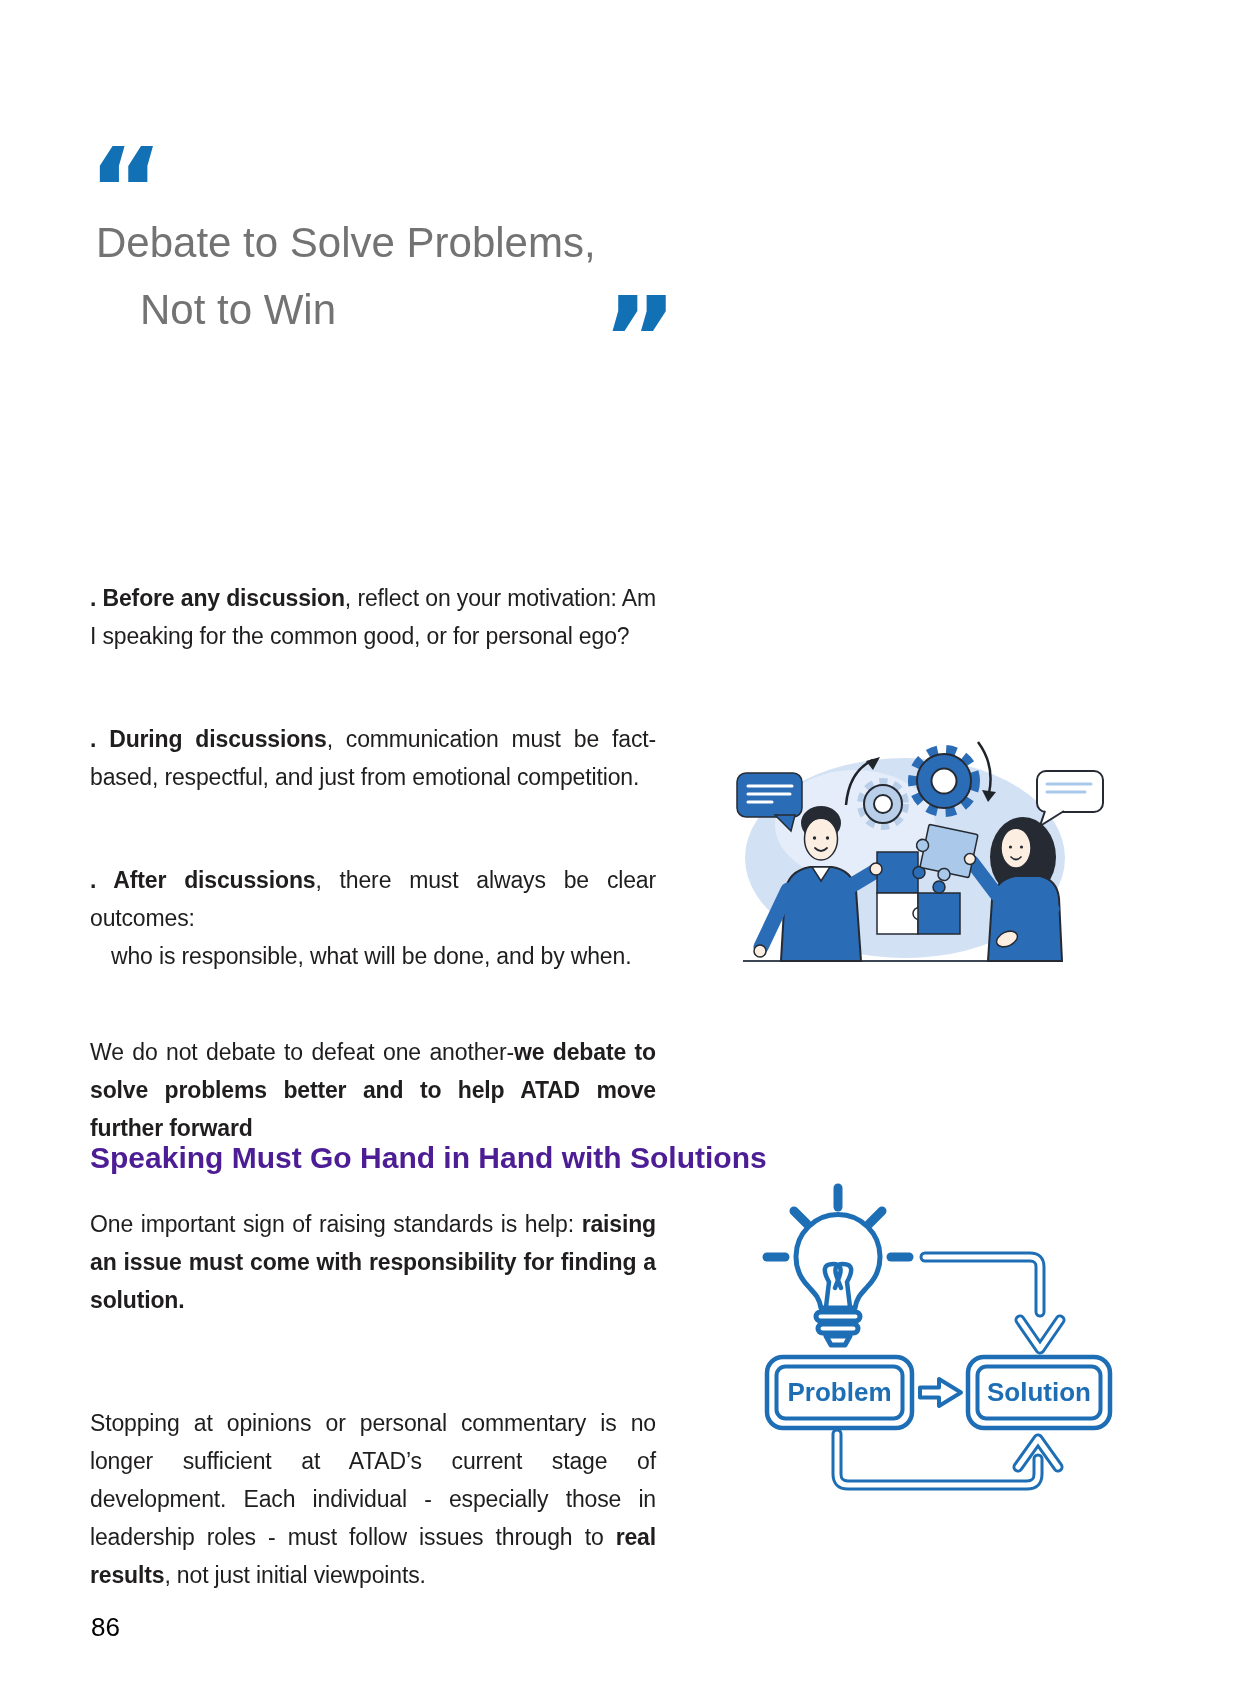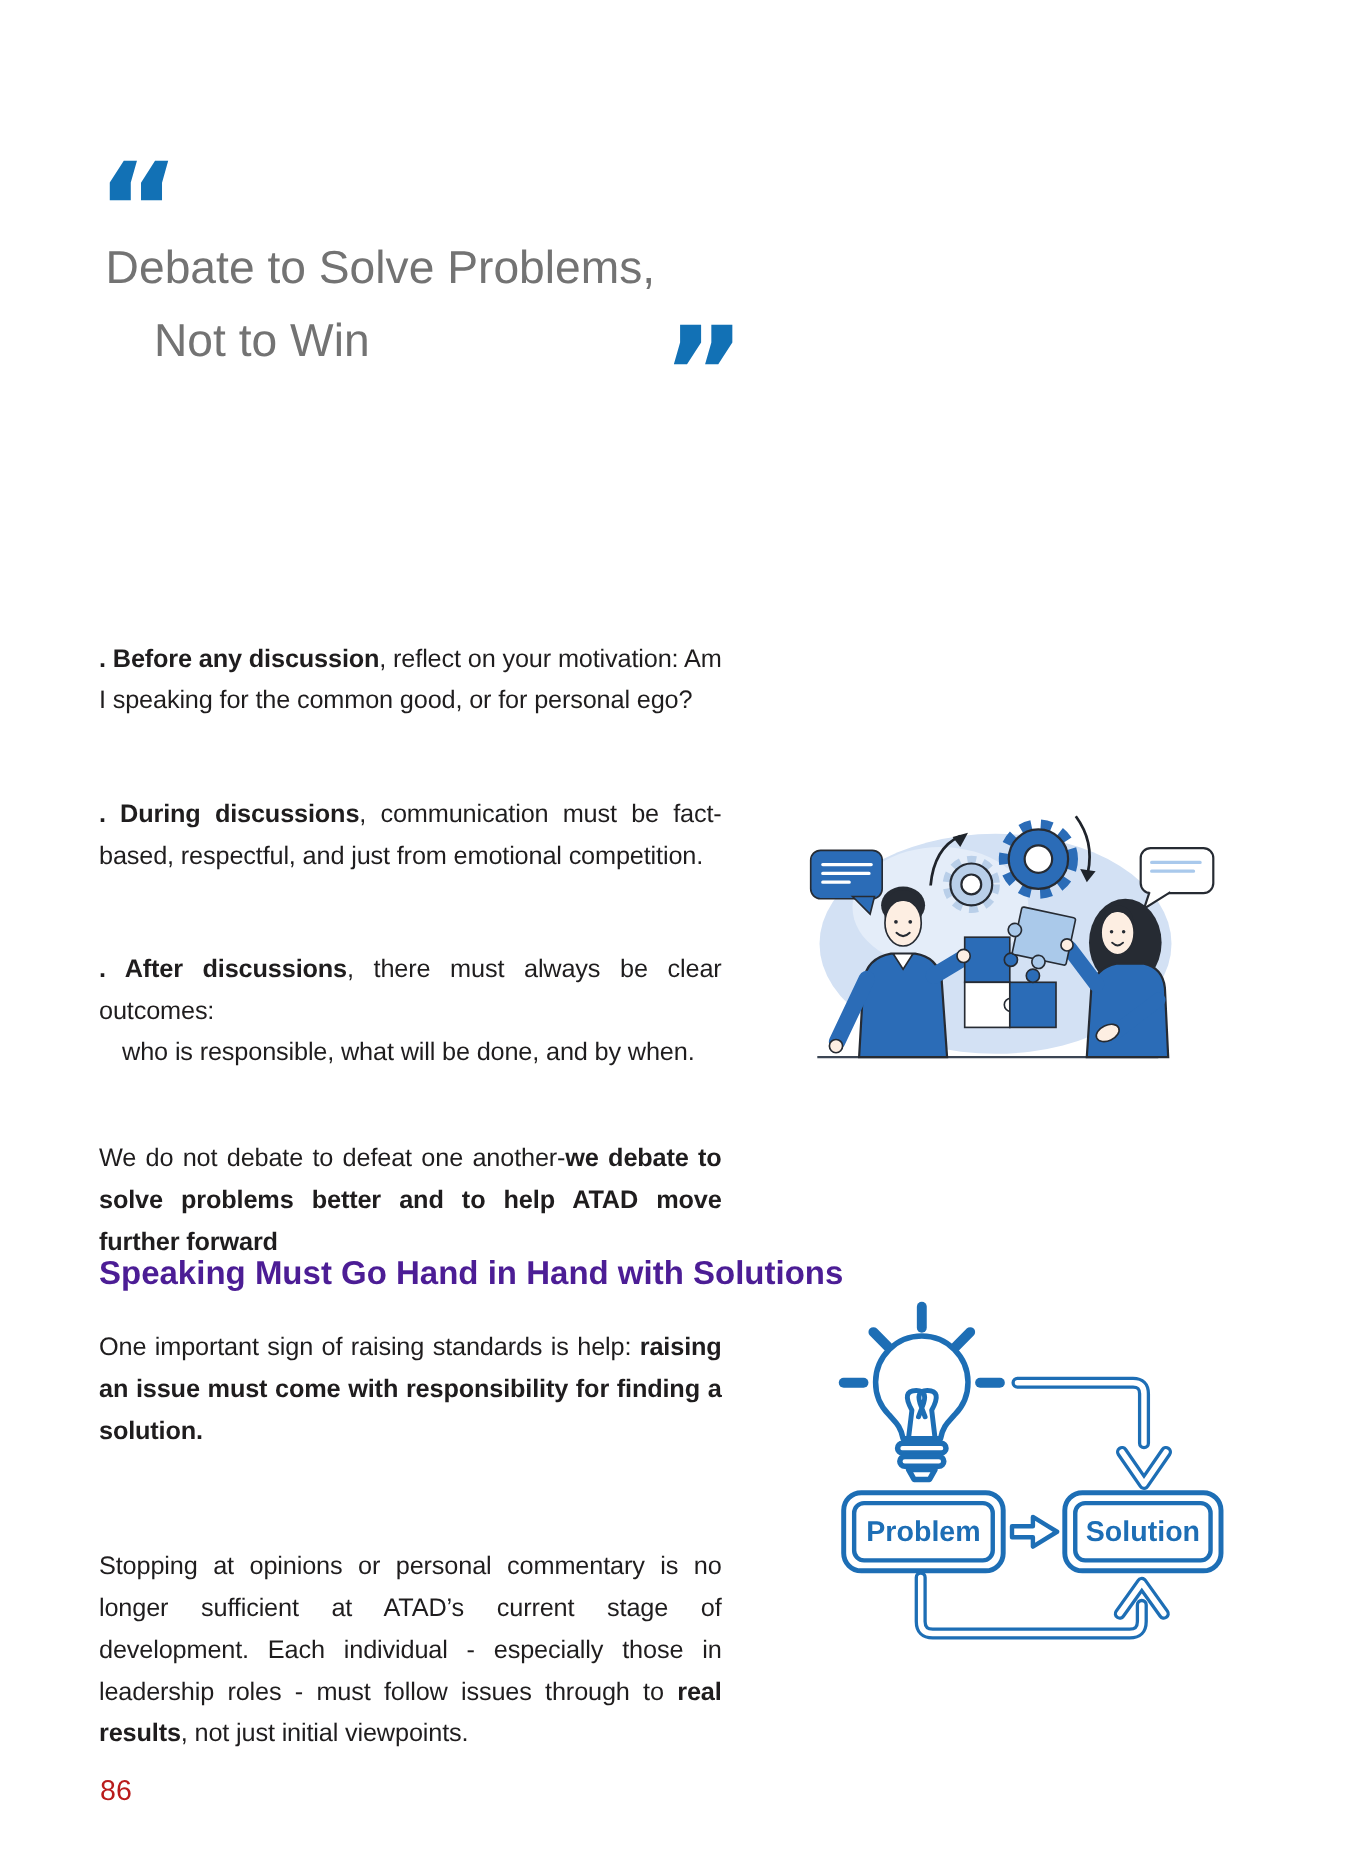--- a/index.html
+++ b/index.html
@@ -23,21 +23,21 @@
     left:90px;width:566px;
     font-size:23px;line-height:38px;letter-spacing:-0.15px;
     text-align:justify;
   }
   .para .b{font-weight:700;}
   .indent{margin-left:21px;}
   .subheading{
     left:90px;width:820px;
     font-size:30px;font-weight:700;color:#4c1d95;line-height:1.15;
   }
-  .pagenum{left:91px;top:1612px;font-size:26px;color:#b91c1c;}
+  .pagenum{left:91px;top:1612px;font-size:26px;color:#000000;}
   
   .po{fill:none;stroke:#1d6eb5;stroke-width:11;stroke-linecap:round;stroke-linejoin:round;}
   .pi{fill:none;stroke:#ffffff;stroke-width:5;stroke-linecap:round;stroke-linejoin:round;}
   .bulb{fill:none;stroke:#1d6eb5;stroke-width:5;stroke-linecap:round;stroke-linejoin:round;}
   .ray{fill:none;stroke:#1d6eb5;stroke-width:9;stroke-linecap:round;}
   .boxline{fill:none;stroke:#1d6eb5;}
   .dlabel{font-family:"Liberation Sans",sans-serif;font-weight:700;font-size:26px;fill:#1d6eb5;}
 </style>
 </head>
 <body>

